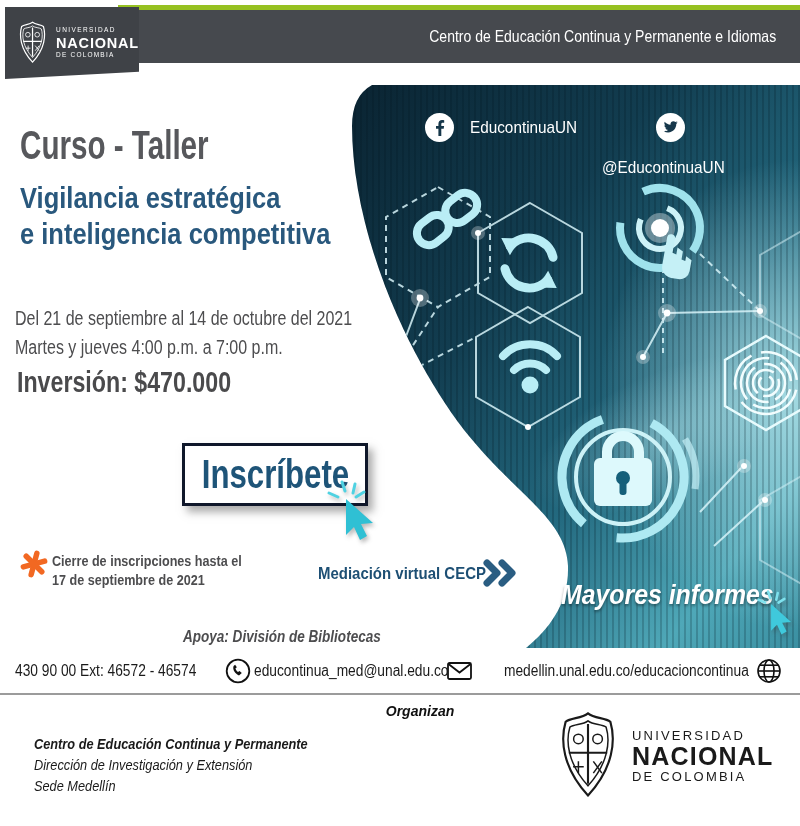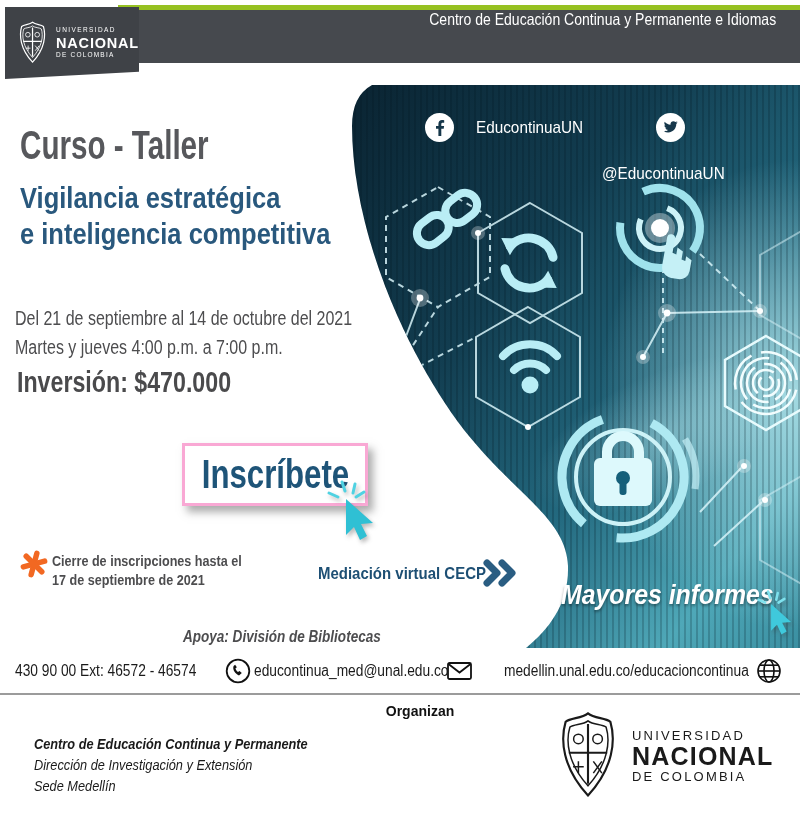--- a/index.html
+++ b/index.html
@@ -3,50 +3,50 @@
 <meta charset="utf-8">
 <style>
   html,body{margin:0;padding:0;background:#fff;}
   #stage{position:relative;width:800px;height:826px;overflow:hidden;background:#fff;
          font-family:"Liberation Sans",sans-serif;}
   .abs{position:absolute;}
 
   
   .green-line{left:118px;top:5px;width:682px;height:5px;background:#96C121;}
   .header-bar{left:5px;top:10px;width:795px;height:53px;background:#46494E;
-              display:flex;align-items:flex-start;justify-content:flex-end;padding-right:24px;box-sizing:border-box;}
+              display:flex;align-items:center;justify-content:flex-end;padding-right:24px;box-sizing:border-box;}
   .header-bar span{color:#fff;font-size:16.5px;transform:scaleX(.85);transform-origin:right center;white-space:nowrap;}
   .logo-box{left:5px;top:7px;width:134px;height:72px;background:#3F4247;z-index:3;
             clip-path:polygon(0 0,100% 0,100% 90%,0 100%);
             display:flex;align-items:center;gap:8px;padding-left:12px;box-sizing:border-box;}
   .logo-box .orgname{color:#fff;line-height:1;}
   .logo-box .l1{font-size:6.5px;letter-spacing:1.4px;margin-bottom:2px;}
   .logo-box .l2{font-size:14.5px;font-weight:bold;letter-spacing:.8px;margin-bottom:2px;}
   .logo-box .l3{font-size:6.5px;letter-spacing:1.2px;}
 
   
   .panel{left:0;top:0;width:800px;height:826px;pointer-events:none;}
 
-  .social{display:flex;align-items:center;gap:22px;color:#fff;z-index:4;}
+  .social{display:flex;align-items:center;gap:16px;color:#fff;z-index:4;}
   .social .circ{width:29px;height:29px;border-radius:50%;background:#fff;display:flex;align-items:center;justify-content:center;}
   .social span.handle{font-size:17px;transform:scaleX(.9);transform-origin:left center;white-space:nowrap;}
   .fb{left:425px;top:113px;}
   .tw{left:602px;top:113px;flex-direction:column;}
 
   
   .kicker{left:20px;top:123px;font-size:40px;font-weight:bold;color:#57585C;
           transform:scaleX(.74);transform-origin:left top;white-space:nowrap;}
   .title{left:20px;top:180px;font-size:30px;font-weight:bold;color:#29587D;line-height:36px;
          transform:scaleX(.85);transform-origin:left top;white-space:nowrap;}
   .dates{left:15px;top:304px;font-size:20px;color:#4D4D4F;line-height:29px;
          transform:scaleX(.8);transform-origin:left top;white-space:nowrap;}
   .price{left:17px;top:366px;font-size:29px;font-weight:bold;color:#4A4A4C;
          transform:scaleX(.8);transform-origin:left top;white-space:nowrap;}
 
-  .cta{left:182px;top:443px;width:186px;height:63px;background:#fff;border:3px solid #f9a8d4;
+  .cta{left:182px;top:443px;width:186px;height:63px;background:#fff;border:3px solid #0f172a;
        box-shadow:5px 6px 8px rgba(90,90,90,.5);display:flex;align-items:center;justify-content:center;
        cursor:pointer;padding:0;}
   .cta span{font-size:40px;font-weight:bold;color:#1E5478;transform:scaleX(.78);white-space:nowrap;}
 
   .cursor-svg{filter:drop-shadow(2px 3px 2px rgba(60,60,60,.35));}
   .cta-cursor{left:326px;top:480px;z-index:5;}
   .mi-cursor{left:756px;top:590px;z-index:5;}
 
   .deadline{left:52px;top:551px;font-size:15px;font-weight:bold;color:#4D4D4F;line-height:19px;
             transform:scaleX(.84);transform-origin:left top;white-space:nowrap;}
@@ -65,21 +65,21 @@
   .c1{left:15px;top:662px;}
   .c2{left:254px;top:662px;}
   .c3{left:504px;top:662px;}
   .ci-phone{left:225px;top:658px;}
   .ci-mail{left:447px;top:662px;}
   .ci-globe{left:756px;top:658px;}
   .divider{left:0;top:693px;width:800px;height:2px;background:#9B9B9B;}
 
   
   .organizan{left:350px;top:703px;width:140px;text-align:center;font-size:14px;font-weight:bold;
-             color:#111;}
+             font-style:italic;color:#111;}
   .center-block{left:34px;top:734px;font-style:italic;color:#1A1A1A;line-height:21px;font-size:14.5px;
                 transform:scaleX(.88);transform-origin:left top;white-space:nowrap;}
   .center-block .b{font-weight:bold;}
   .ascolbi{left:383px;top:722px;width:166px;text-align:center;}
   .ascolbi .name{font-size:48px;font-weight:bold;color:#F5821F;letter-spacing:-2px;line-height:40px;
                  transform:scaleX(.85);transform-origin:center top;margin-top:-4px;}
   .ascolbi .tag{font-size:10px;font-weight:bold;color:#1B3E9C;margin-top:2px;
                 transform:scaleX(.9);transform-origin:center top;white-space:nowrap;}
   .unal-footer{left:556px;top:710px;display:flex;align-items:center;gap:12px;color:#1A1A1A;}
   .unal-footer .t1,.unal-footer .t3{font-size:13px;letter-spacing:2.2px;}

